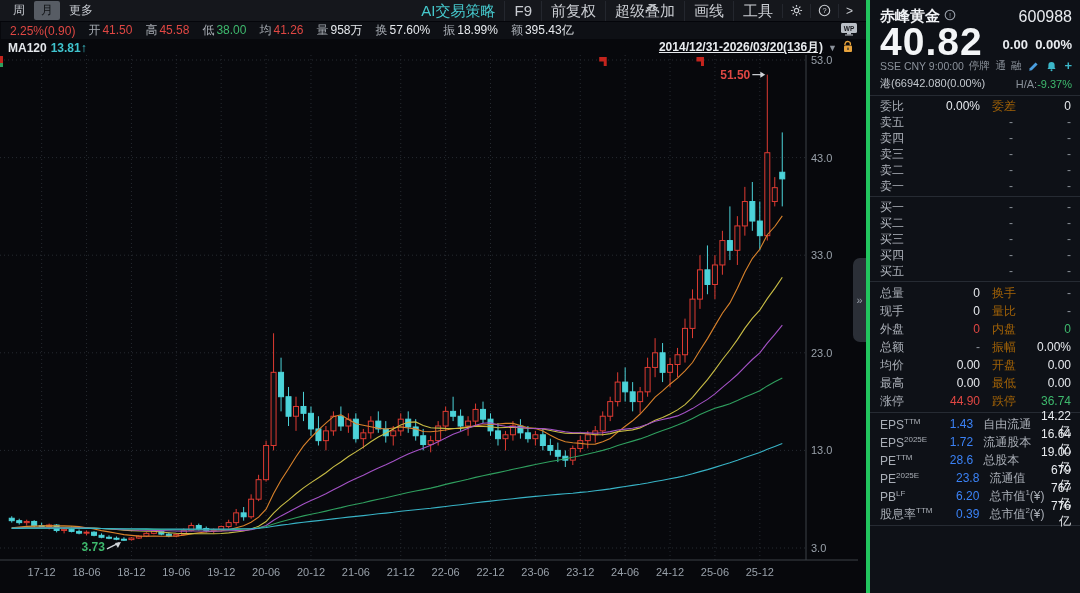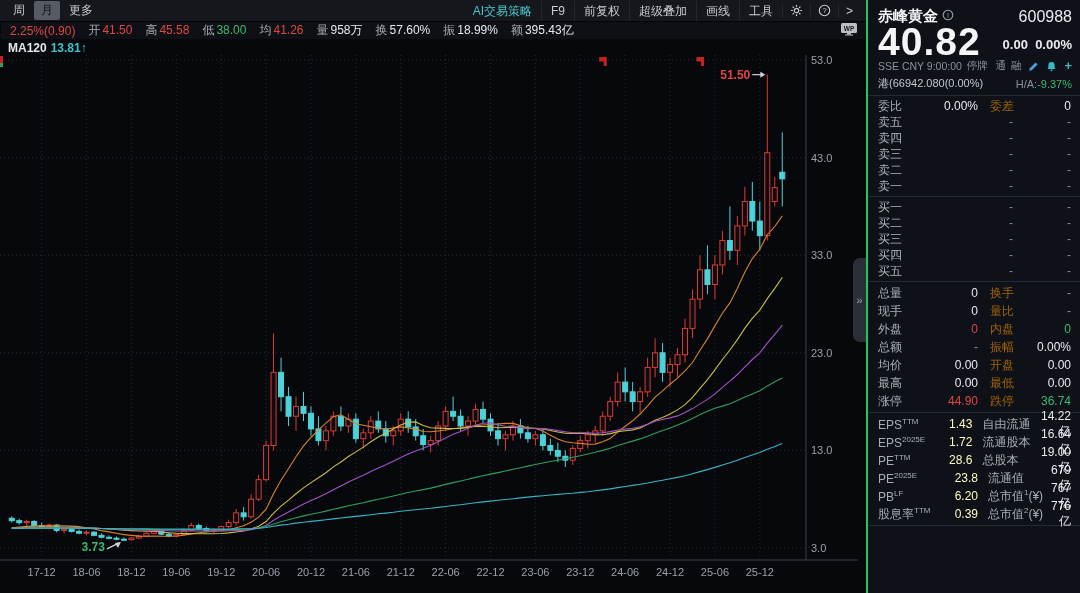--- a/index.html
+++ b/index.html
@@ -6,41 +6,41 @@
   body{width:1080px;height:593px;position:relative;overflow:hidden;
        font-family:"Liberation Sans","DejaVu Sans",sans-serif;color:#dfe2e6;
        -webkit-font-smoothing:antialiased;}
   .abs{position:absolute;}
   
   #topbar{left:0;top:0;width:866px;height:22px;background:#15171c;border-bottom:1px solid #04050a;
           display:flex;align-items:center;padding:0 6px;box-sizing:border-box;}
   .tab{font-size:12px;color:#c6cad0;padding:1px 7px;margin-right:2px;cursor:default;}
   .tab.active{background:#575c64;color:#0f1114;border-radius:2px;}
   #menu{margin-left:auto;display:flex;align-items:center;height:100%;}
-  .mitem{font-size:12px;color:#c9ccd1;padding:0 9px;border-left:1px solid #24272e;line-height:20px;}
+  .mitem{font-size:15px;color:#c9ccd1;padding:0 9px;border-left:1px solid #24272e;line-height:20px;}
   .mitem:first-child{border-left:none;}
   .mitem.cyan{color:#45c8cc;}
   .icobtn{padding:0 7px;border-left:1px solid #24272e;display:flex;align-items:center;height:14px;}
   
   #statsbar{left:1px;top:22px;width:866px;height:17px;background:#0e1015;display:flex;align-items:center;
             padding:0 9px;box-sizing:border-box;font-size:12px;}
   .sitem{margin-right:13px;white-space:nowrap;}
   .sitem .lbl{color:#a6abb2;margin-right:2px;}
   .red{color:#e04743;} .green{color:#3eb96d;} .white{color:#e6e9ed;} .gray{color:#8b929b;} .cyan{color:#45c8cc;}
   #wpbadge{margin-left:auto;}
   
   #chartheader{left:0;top:40px;width:858px;height:15px;display:flex;align-items:center;
                padding:0 4px 0 8px;box-sizing:border-box;font-size:12px;gap:24px;}
   #legend .ma-name{color:#e3e6ea;font-weight:bold;margin-right:4px;}
   #legend .ma-val{color:#3fc3cd;font-weight:bold;}
   #daterange{margin-left:auto;display:flex;align-items:center;gap:5px;}
   #daterange .dr{color:#e8ebee;text-decoration:underline;font-weight:bold;}
   #daterange .tri{color:#8b929b;font-size:9px;}
   
-  #panel{left:866px;top:0;width:214px;height:593px;background:#0e1117;border-left:2px solid #22c55e;
+  #panel{left:866px;top:0;width:214px;height:593px;background:#0e1117;border-left:4px solid #22c55e;
          box-sizing:border-box;font-size:12px;}
   .qr1{display:flex;align-items:center;padding:7px 8px 0 10px;}
   .qr1 .nm{font-size:15px;font-weight:bold;color:#f0f2f5;}
   .qr1 .cd{margin-left:auto;font-size:16px;color:#e9ecf0;}
   .qr2{display:flex;align-items:flex-end;padding:1px 8px 0 10px;}
   .qr2 .px{font-size:39px;font-weight:bold;color:#f3f5f7;line-height:30px;letter-spacing:1px;}
   .qr2 .chg{margin-left:auto;font-size:13px;font-weight:bold;color:#e9ecf0;padding-bottom:5px;}
   .qr3{display:flex;align-items:center;padding:2px 8px 0 10px;font-size:10.5px;color:#8b929b;gap:5px;}
   .qr3 .ic{margin-left:2px;display:flex;align-items:center;}
   .qr3 .sp{margin-left:auto;}
@@ -52,21 +52,21 @@
   .prow .pv{flex:1;text-align:right;color:#878d95;}
   .prow .vv{width:58px;text-align:right;color:#878d95;}
   .srow{display:flex;align-items:center;height:18px;padding:0 9px 0 10px;}
   .srow .l{color:#a9aeb6;width:34px;}
   .srow .v{width:66px;text-align:right;}
   .srow .l2{width:40px;margin-left:12px;color:#a16207;}
   .srow .v2{flex:1;text-align:right;}
   .frow{display:flex;align-items:center;height:18px;padding:0 9px 0 10px;}
   .frow .l{width:60px;color:#a9aeb6;}
   .frow sup{font-size:8px;}
-  .frow .v{width:40px;text-align:right;color:#fef9c3;}
+  .frow .v{width:40px;text-align:right;color:#3b82f6;}
   .frow .l2{width:62px;margin-left:10px;color:#a9aeb6;}
   .frow .v2{flex:1;text-align:right;color:#e8ebef;}
   
   #expandpill{left:853px;top:258px;width:13px;height:84px;background:#2b2f37;border-radius:7px 0 0 7px;
               display:flex;align-items:center;justify-content:center;color:#9aa1ab;font-size:11px;z-index:5;}
 </style>
 </head>
 <body>
 
 <div id="topbar" class="abs">
@@ -116,20 +116,31 @@
       <text x="9" y="8.6" text-anchor="middle" font-size="6.5" font-weight="bold" fill="#15171c" font-family="Liberation Sans,sans-serif">WP</text>
       <rect x="7" y="11" width="4" height="1.5" fill="#b9bec5"></rect>
         <rect x="5" y="12.5" width="8" height="1" fill="#b9bec5"></rect>
     </svg>
   </span>
 </div>
 
 <div id="chartheader" class="abs">
   <span id="legend">
     <span class="ma-name">MA120</span><span class="ma-val">13.81↑</span>
+  </span>
+  <span id="daterange">
+    <span class="dr">2014/12/31-2026/03/20(136月)</span>
+    <span class="tri">▼</span>
+    <span>
+      <svg width="12" height="13" viewBox="0 0 12 13">
+        <path d="M3.2 6V4.2a2.6 2.6 0 0 1 5.2 0" fill="none" stroke="#e6a23c" stroke-width="1.4" transform="rotate(18 6 4)"></path>
+        <rect x="2" y="5.6" width="8" height="6.4" rx="1" fill="#e6a23c"></rect>
+        <rect x="5.4" y="7.6" width="1.2" height="2.4" fill="#20232a"></rect>
+      </svg>
+    </span>
   </span>
 </div>
 
 <svg id="kline" class="abs" style="left:0;top:55px;" width="858" height="538" viewBox="0 0 858 538">
     <line x1="0" y1="5" x2="806" y2="5" stroke="#262a31" stroke-dasharray="1,3"></line>
     <text x="811" y="9" fill="#99a1aa" font-size="11" font-family="Liberation Sans,sans-serif">53.0</text>
     <line x1="0" y1="102.6" x2="806" y2="102.6" stroke="#262a31" stroke-dasharray="1,3"></line>
     <text x="811" y="106.6" fill="#99a1aa" font-size="11" font-family="Liberation Sans,sans-serif">43.0</text>
     <line x1="0" y1="200.2" x2="806" y2="200.2" stroke="#262a31" stroke-dasharray="1,3"></line>
     <text x="811" y="204.2" fill="#99a1aa" font-size="11" font-family="Liberation Sans,sans-serif">33.0</text>

